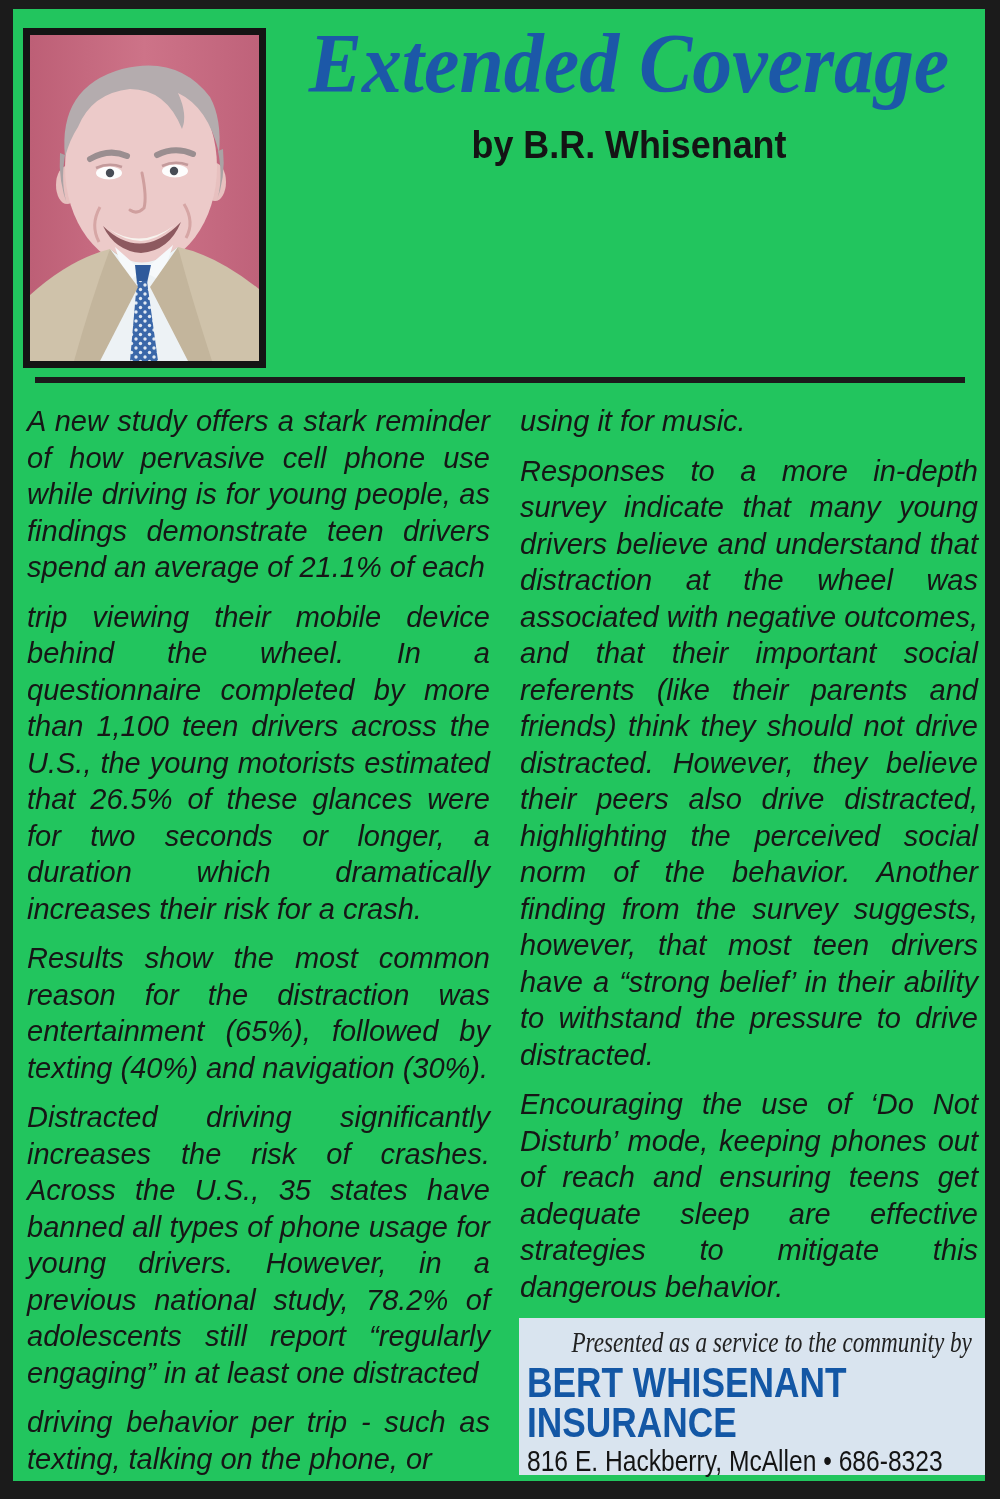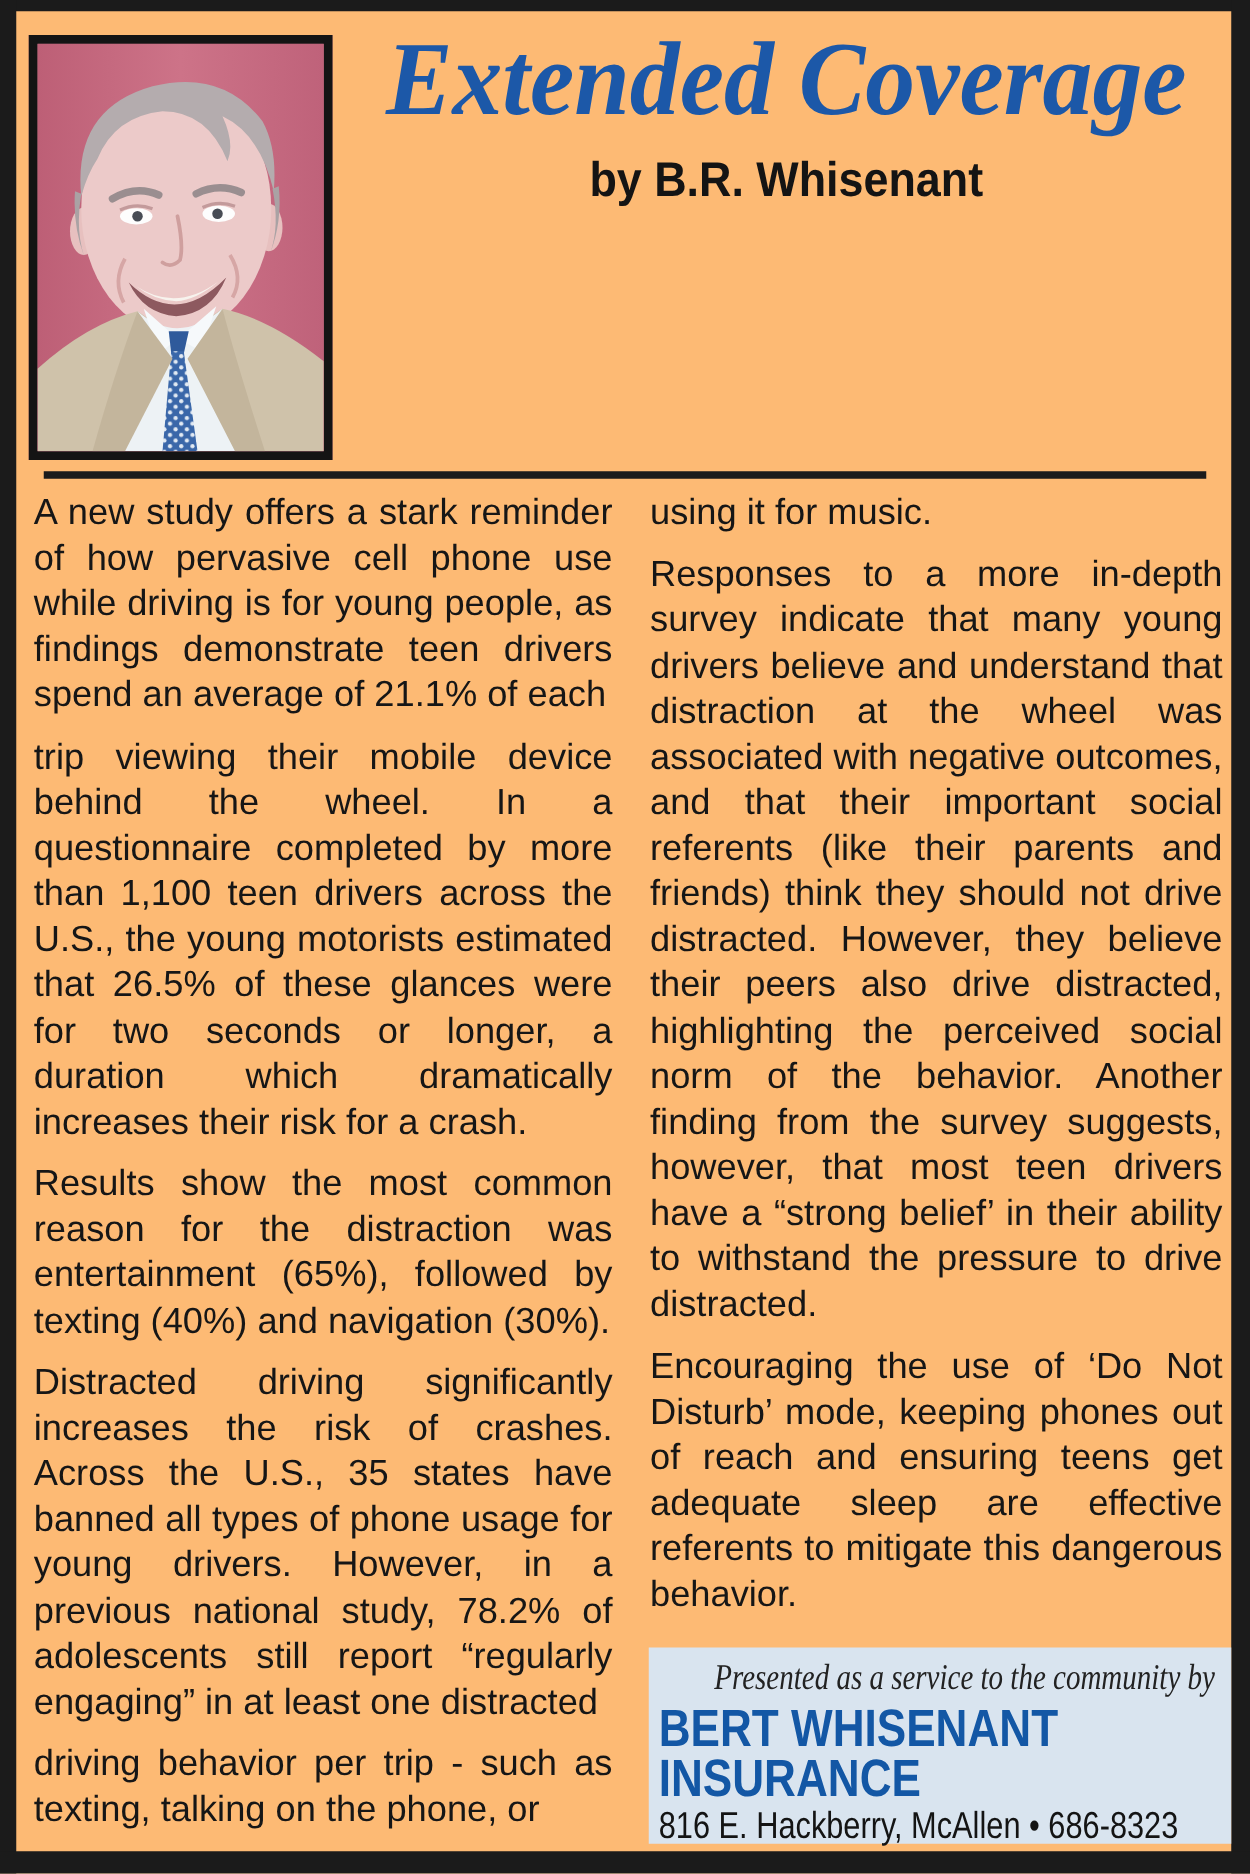--- a/index.html
+++ b/index.html
@@ -1,17 +1,17 @@
 <!DOCTYPE html>
 <html><head>
 <meta charset="utf-8">
 <style>
   html,body{margin:0;padding:0;background:#ffffff;}
   .page{
-    position:relative;width:1000px;height:1499px;background:#fdba74;
+    position:relative;width:1000px;height:1499px;background:#22c55e;
     overflow:hidden;font-family:"Liberation Sans",sans-serif;color:#161616;
   }
   .frame-bar{position:absolute;background:#1b1b1b;}
   .bar-top{left:0;top:0;width:1000px;height:9px;}
   .bar-left{left:0;top:0;width:13px;height:1499px;}
   .bar-right{left:985px;top:0;width:15px;height:1499px;}
   .bar-bottom{left:0;top:1481px;width:1000px;height:18px;}
 
   .photo-frame{
     position:absolute;left:23px;top:28px;width:229px;height:326px;
@@ -33,21 +33,21 @@
   .headline{position:absolute;left:278px;top:210px;width:702px;}
   .headline-line{
     font-weight:bold;font-size:40px;line-height:50px;color:#141414;text-align:center;
     white-space:nowrap;transform:scaleX(0.90);transform-origin:50% 50%;
   }
   .rule{position:absolute;left:35px;top:377px;width:930px;height:6px;background:#1b1b1b;}
 
   .col{position:absolute;top:392px;font-size:29px;line-height:36.5px;text-align:justify;}
   .col-left{left:27px;width:463px;}
   .col-right{left:520px;width:458px;}
-  .body-par{margin:0 0 13px 0;}
+  .body-par{margin:11px 0 13px 0;font-style:italic;}
 
   .promo{
     position:absolute;left:519px;top:1318px;width:466px;height:157px;
     background:#d9e4ef;box-sizing:border-box;padding:7px 14px 0 8px;
   }
   .presented{
     font-family:"Liberation Serif",serif;font-style:italic;font-size:29px;line-height:35px;
     color:#222222;text-align:center;white-space:nowrap;
     transform:scaleX(0.80);transform-origin:50% 50%;
   }
@@ -143,21 +143,21 @@
     <p class="body-par">A new study offers a stark reminder of how pervasive cell phone use while driving is for young people, as findings demonstrate teen drivers spend an average of 21.1% of each</p>
     <p class="body-par">trip viewing their mobile device behind the wheel. In a questionnaire completed by more than 1,100 teen drivers across the U.S., the young motorists estimated that 26.5% of these glances were for two seconds or longer, a duration which dramatically increases their risk for a crash.</p>
     <p class="body-par">Results show the most common reason for the distraction was entertainment (65%), followed by texting (40%) and navigation (30%).</p>
     <p class="body-par">Distracted driving significantly increases the risk of crashes. Across the U.S., 35 states have banned all types of phone usage for young drivers. However, in a previous national study, 78.2% of adolescents still report “regularly engaging” in at least one distracted</p>
     <p class="body-par">driving behavior per trip - such as texting, talking on the phone, or</p>
   </div>
 
   <div class="col col-right">
     <p class="body-par">using it for music.</p>
     <p class="body-par">Responses to a more in-depth survey indicate that many young drivers believe and understand that distraction at the wheel was associated with negative outcomes, and that their important social referents (like their parents and friends) think they should not drive distracted. However, they believe their peers also drive distracted, highlighting the perceived social norm of the behavior. Another finding from the survey suggests, however, that most teen drivers have a “strong belief’ in their ability to withstand the pressure to drive distracted.</p>
-    <p class="body-par">Encouraging the use of ‘Do Not Disturb’ mode, keeping phones out of reach and ensuring teens get adequate sleep are effective referents to mitigate this dangerous behavior.</p>
+    <p class="body-par">Encouraging the use of ‘Do Not Disturb’ mode, keeping phones out of reach and ensuring teens get adequate sleep are effective strategies to mitigate this dangerous behavior.</p>
   </div>
 
   <div class="promo">
     <div class="presented">Presented as a service to the community by</div>
     <div class="brand-line brand-first">BERT WHISENANT</div>
     <div class="brand-line">INSURANCE</div>
     <div class="address">816 E. Hackberry, McAllen • 686-8323</div>
   </div>
 
 </div>

